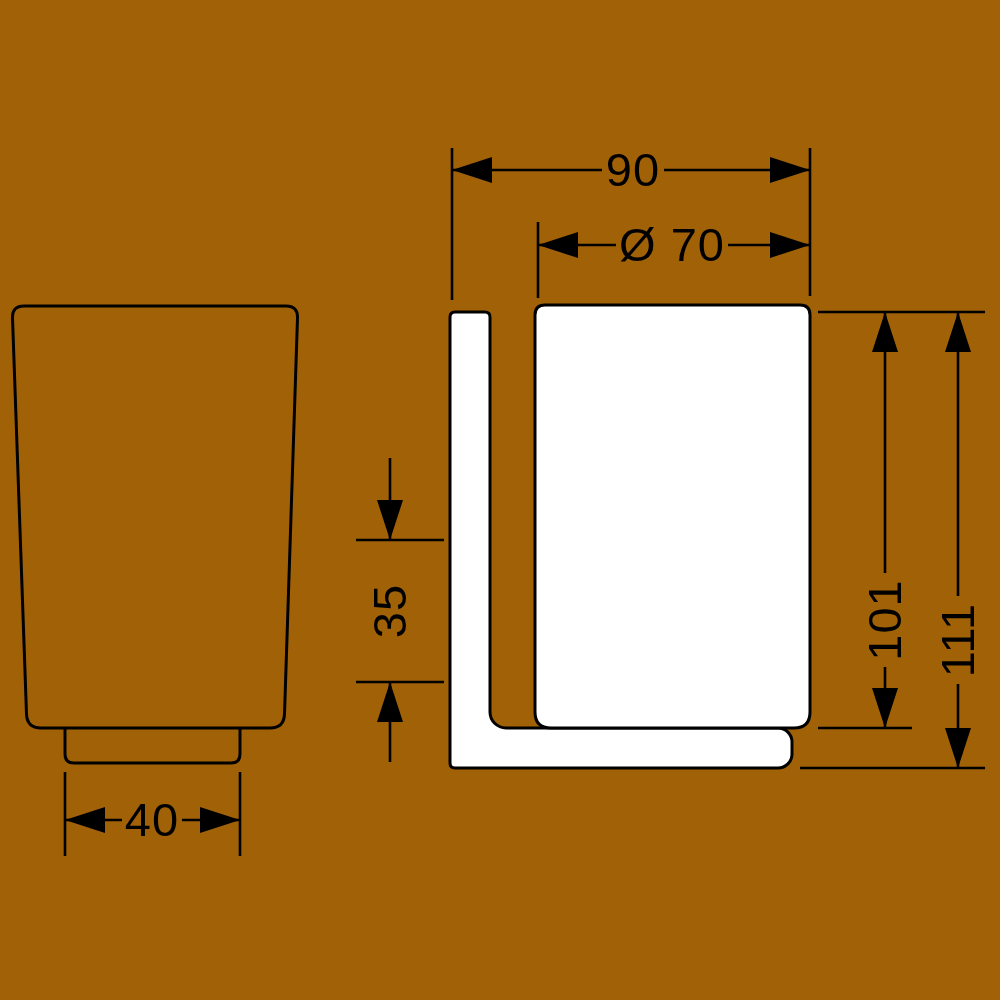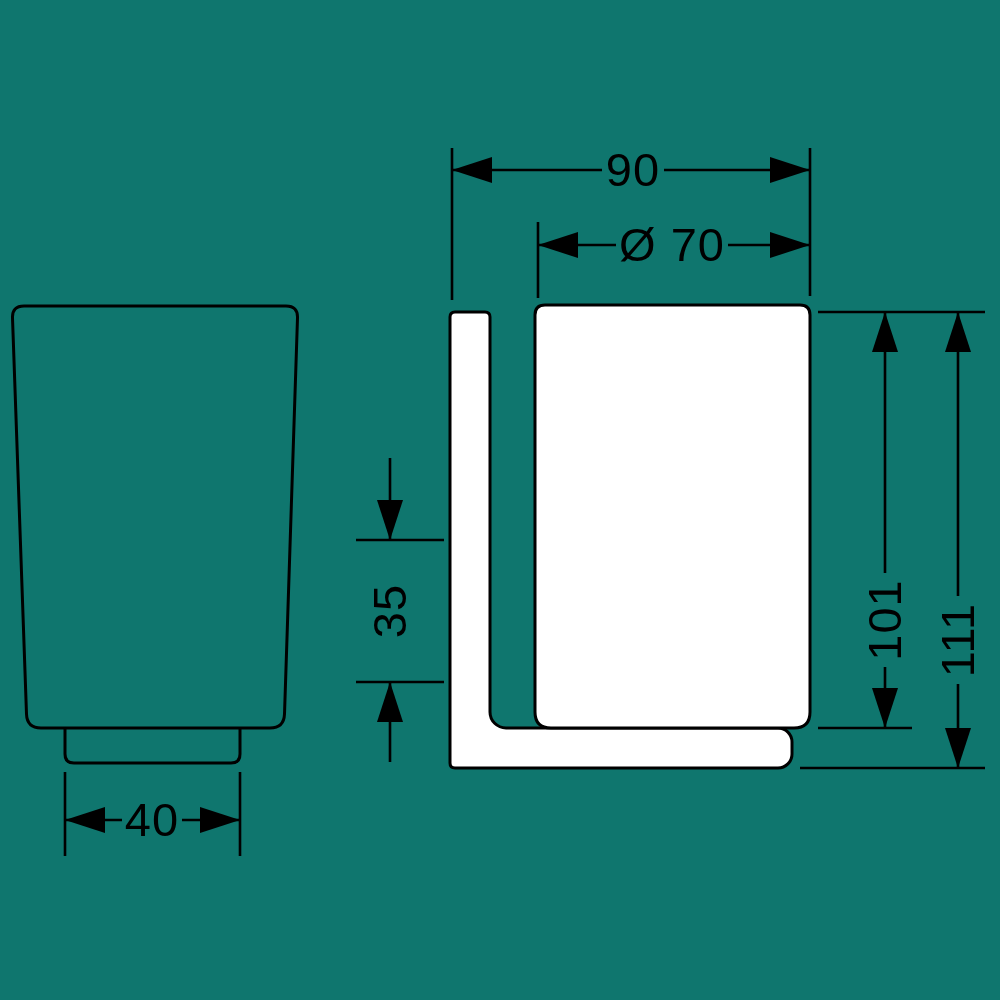--- a/index.html
+++ b/index.html
@@ -4,21 +4,21 @@
 <style>
   html, body {
     margin: 0;
     padding: 0;
     background: #ffffff;
   }
   .frame {
     position: relative;
     width: 1000px;
     height: 1000px;
-    background: #0f766e;
+    background: #a16207;
     overflow: hidden;
   }
   svg {
     display: block;
     width: 1000px;
     height: 1000px;
   }
   .obj {
     fill: none;
     stroke: #000000;

